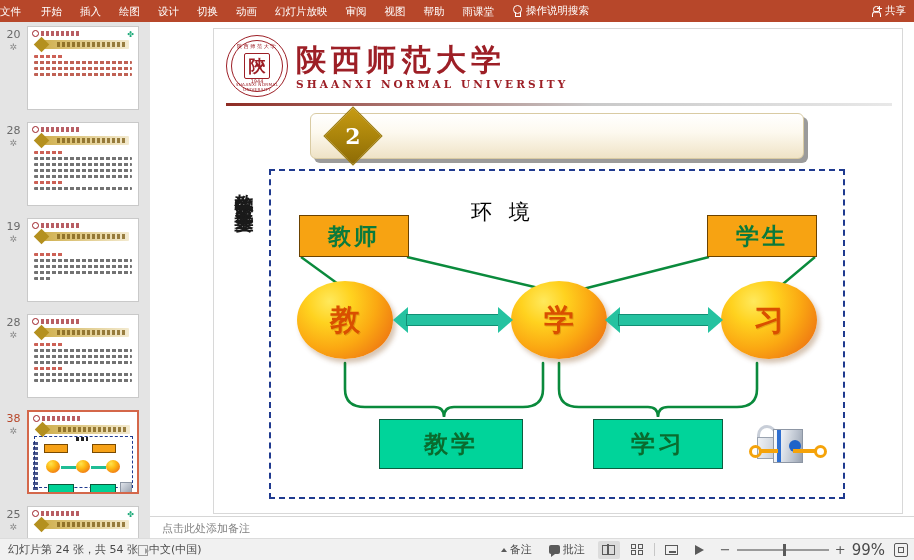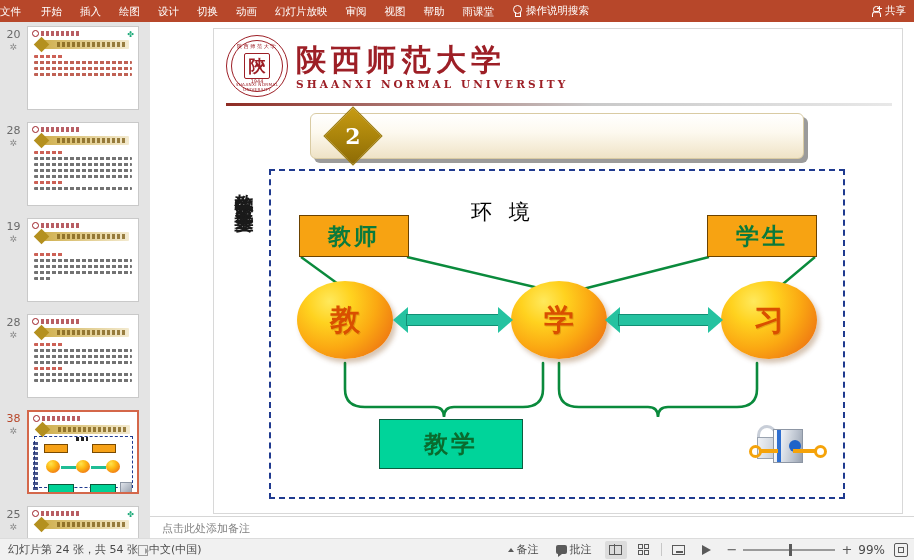--- a/index.html
+++ b/index.html
@@ -446,21 +446,21 @@
     width: 0; height: 0; border-top: 5px solid transparent;
     border-bottom: 5px solid transparent; border-left: 9px solid #5a5a5a;
   }
   .sb-sep { width: 1px; height: 13px; background: #c7c7c7; }
   .zoom-wrap { display: flex; align-items: center; gap: 6px; }
   .zoom-sign { font-size: 13px; color: #5a5a5a; line-height: 11px; }
   .zoom-track { width: 92px; height: 2px; background: #9a9a9a; position: relative; }
   .zoom-thumb {
     position: absolute; left: 46px; top: -5px; width: 3px; height: 12px; background: #5a5a5a;
   }
-  .zoom-pct { font-size: 12px; color: #4a4a4a; min-width: 26px; text-align: left; }
+  .zoom-pct { font-size: 15px; color: #4a4a4a; min-width: 26px; text-align: left; }
   .fit-btn {
     width: 14px; height: 14px; border: 1.2px solid #5a5a5a; border-radius: 2px;
     position: relative;
   }
   .fit-btn::after {
     content: ""; position: absolute; inset: 3px; border: 1.1px solid #5a5a5a;
   }
 </style>
 </head>
 <body>
@@ -712,20 +712,21 @@
               <span class="bar"></span>
               <span class="hr"></span>
           </div>
           <div class="arrow a2">
             <span class="hl"></span>
               <span class="bar"></span>
               <span class="hr"></span>
           </div>
 
           <div class="gb jiaoxue">教学</div>
+          <div class="gb xuexi">学习</div>
 
           <div class="lock-ico">
             <span class="lk-shackle"></span>
             <span class="lk-small"></span>
             <span class="lk-body"></span>
             <span class="lk-stripe"></span>
             <span class="lk-hole"></span>
             <span class="key k1">
                 <i class="ring"></i>
                 <i class="shaft"></i>

